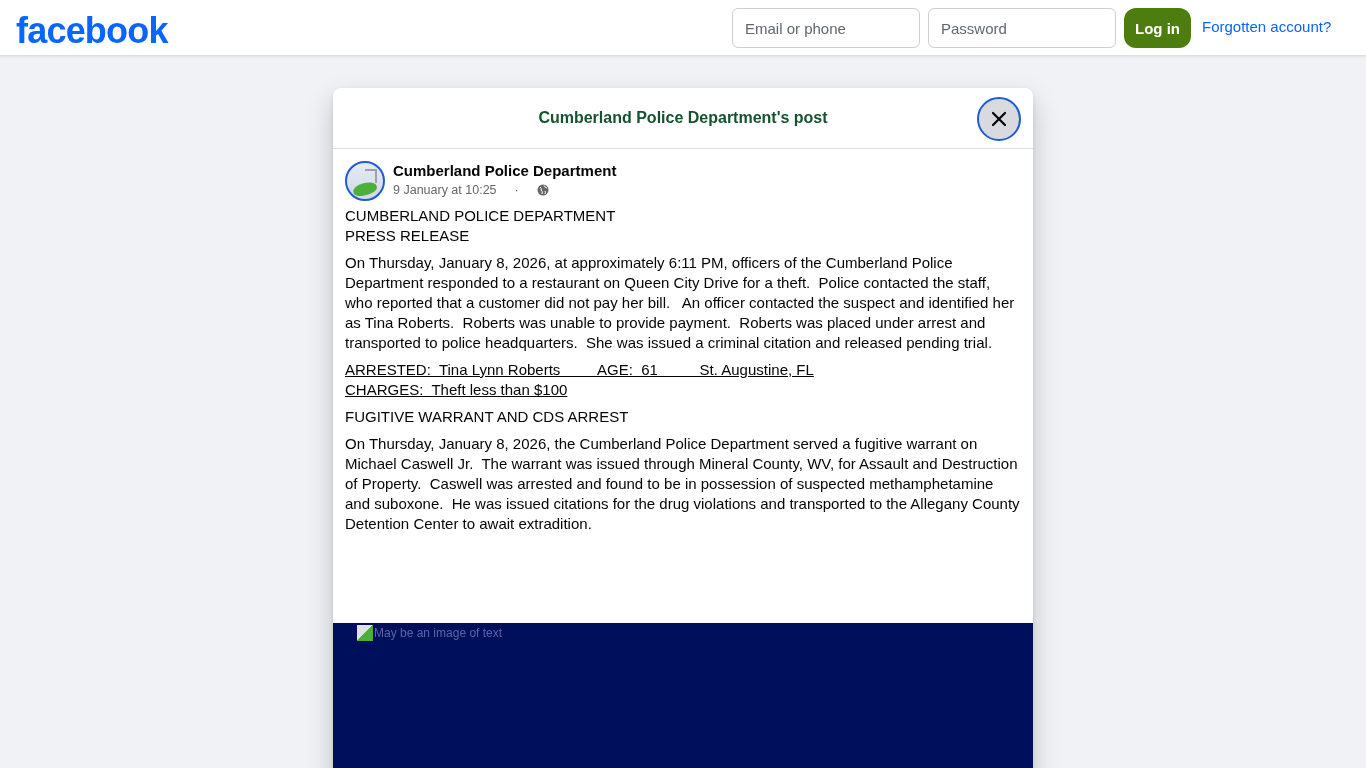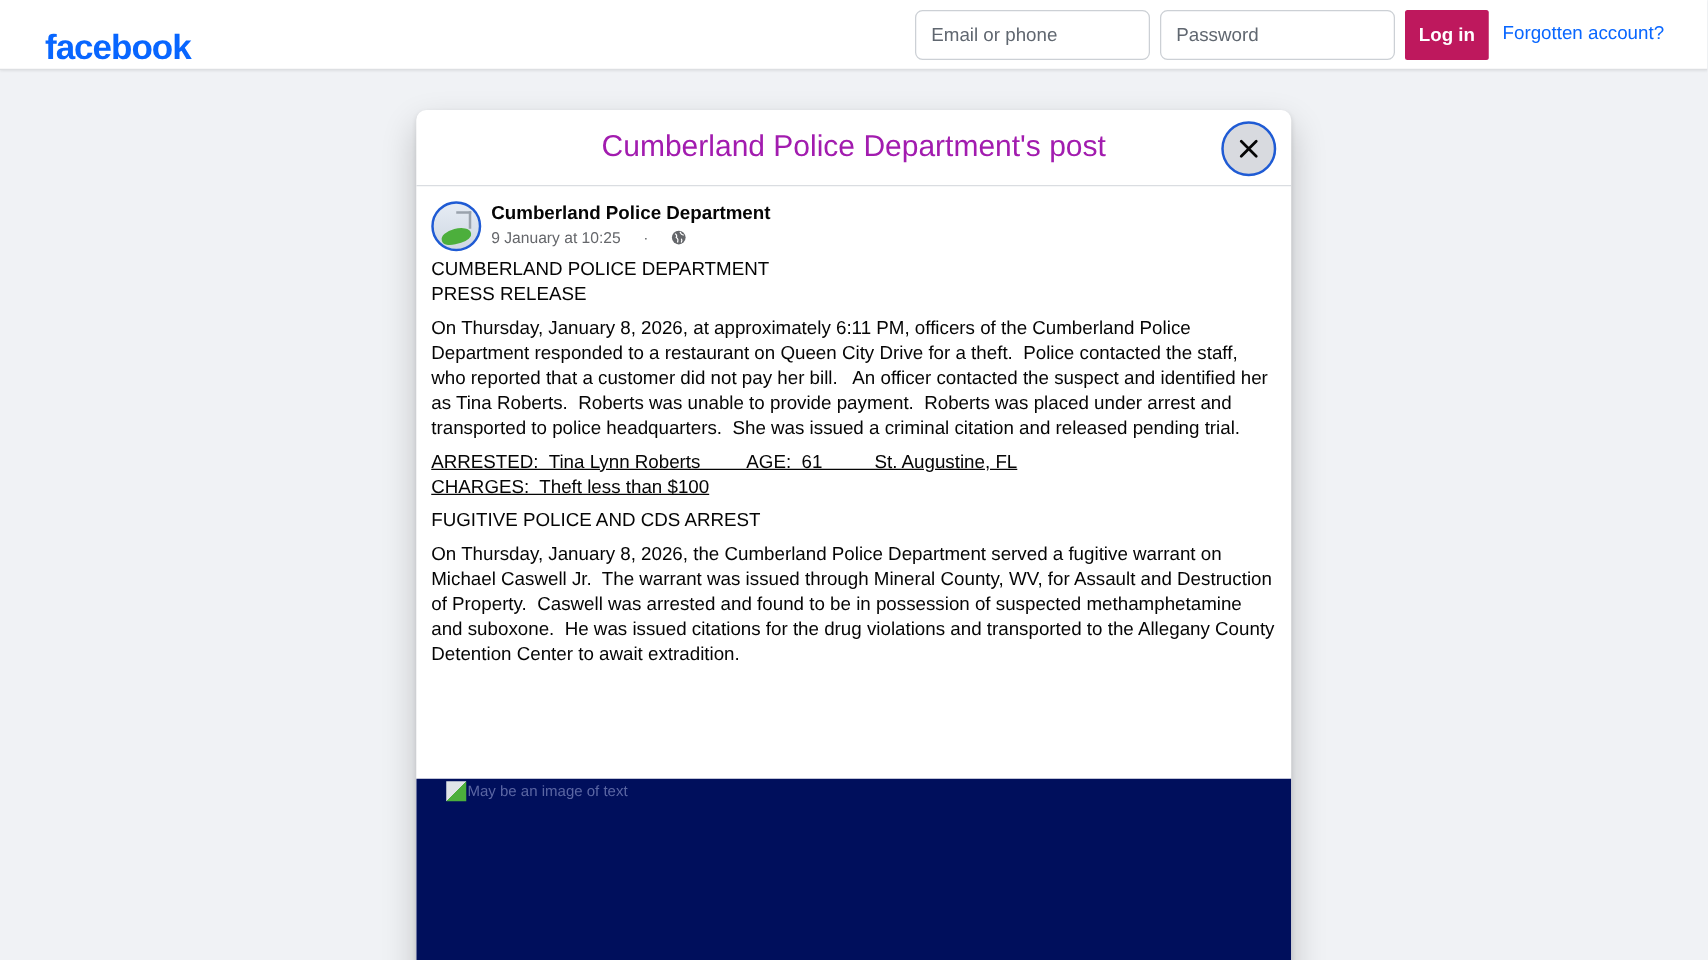--- a/index.html
+++ b/index.html
@@ -1,31 +1,31 @@
 <!DOCTYPE html>
 <html><head>
   <meta charset="utf-8">
   <style>
     * { box-sizing: border-box; margin: 0; padding: 0; }
     html, body { width: 1366px; height: 768px; overflow: hidden; }
     body { background: #f0f2f5; font-family: "Liberation Sans", "DejaVu Sans", sans-serif; color: #050505; position: relative; }
 
     .topbar { position: absolute; left: 0; top: 0; width: 1366px; height: 56px; background: #ffffff; border-bottom: 1px solid #dddfe2; box-shadow: 0 1px 2px rgba(0,0,0,0.08); }
-    .logo { position: absolute; left: 36px; top: 10px; font-size: 28px; font-weight: bold; color: #0866ff; letter-spacing: -0.8px; font-family: "Liberation Sans", sans-serif; margin-top: 12px; }
+    .logo { position: absolute; left: 16px; top: 10px; font-size: 36px; font-weight: bold; color: #0866ff; letter-spacing: -0.8px; font-family: "Liberation Sans", sans-serif; }
     .login-field { position: absolute; top: 8px; height: 40px; width: 188px; border: 1px solid #ccd0d5; border-radius: 6px; background: #fff; padding: 0 12px; font-size: 15px; color: #606770; display: flex; align-items: center; font-family: "Liberation Sans", sans-serif; }
     .login-field input { border: none; outline: none; width: 100%; font-size: 15px; font-family: Liberation Sans, sans-serif; color: #1c1e21; background: transparent; }
     .login-field input::placeholder { color: #606770; }
     .email-field { left: 732px; }
     .password-field { left: 928px; }
-    .login-btn { position: absolute; left: 1124px; top: 8px; width: 67px; height: 40px; background: #be185d; color: #fff; border: none; border-radius: 2px; font-size: 15px; font-weight: bold; font-family: "Liberation Sans", sans-serif; display: flex; align-items: center; justify-content: center; cursor: pointer; }
+    .login-btn { position: absolute; left: 1124px; top: 8px; width: 67px; height: 40px; background: #4d7c0f; color: #fff; border: none; border-radius: 12px; font-size: 15px; font-weight: bold; font-family: "Liberation Sans", sans-serif; display: flex; align-items: center; justify-content: center; cursor: pointer; }
     .forgot-link { position: absolute; left: 1202px; top: 18px; font-size: 15px; color: #0866ff; text-decoration: none; font-family: "Liberation Sans", sans-serif; }
 
     .dialog { position: absolute; left: 333px; top: 88px; width: 700px; height: 700px; background: #fff; border-radius: 8px 8px 0 0; box-shadow: 0 12px 28px rgba(0,0,0,0.2), 0 2px 4px rgba(0,0,0,0.1); overflow: hidden; }
     .dialog-header { height: 61px; border-bottom: 1px solid #dadde1; position: relative; display: flex; align-items: center; justify-content: center; }
-    .dialog-title { font-size: 24px; font-weight: normal; color: #a21caf; }
+    .dialog-title { font-size: 16px; font-weight: bold; color: #14532d; }
     .close-btn { position: absolute; right: 12px; top: 9px; width: 44px; height: 44px; border-radius: 50%; background: #d8dadf; border: 2px solid #1f5bd4; display: flex; align-items: center; justify-content: center; cursor: pointer; }
     .close-btn svg { width: 20px; height: 20px; }
 
     .post-header { position: absolute; left: 12px; top: 73px; display: flex; align-items: flex-start; }
     .avatar { width: 40px; height: 40px; border-radius: 50%; border: 2px solid #1f5bd4; background: linear-gradient(#e6ecf4, #cfd8e3); position: relative; overflow: hidden; }
     .avatar .grass { position: absolute; left: 6px; bottom: 4px; width: 24px; height: 12px; background: #4caf3c; border-radius: 50% 50% 40% 40%; transform: rotate(-15deg); }
     .avatar .doc { position: absolute; right: 6px; top: 6px; width: 12px; height: 14px; border-right: 2px solid #9aa3ad; border-top: 2px solid #9aa3ad; }
     .post-meta { margin-left: 8px; }
     .page-name { font-size: 15px; font-weight: bold; color: #050505; line-height: 20px; }
     .post-time { font-size: 12.5px; color: #65676b; line-height: 18px; display: flex; align-items: center; gap: 18px; }
@@ -85,21 +85,21 @@
   <div class="post-body">
     <p>
       <span>CUMBERLAND POLICE DEPARTMENT</span><br>
       <span>PRESS RELEASE</span>
     </p>
     <p style="white-space: pre-wrap;">On Thursday, January 8, 2026, at approximately 6:11 PM, officers of the Cumberland Police Department responded to a restaurant on Queen City Drive for a theft.  Police contacted the staff, who reported that a customer did not pay her bill.   An officer contacted the suspect and identified her as Tina Roberts.  Roberts was unable to provide payment.  Roberts was placed under arrest and transported to police headquarters.  She was issued a criminal citation and released pending trial.</p>
     <p>
       <span class="sp">ARRESTED:  Tina Lynn Roberts         AGE:  61          St. Augustine, FL</span><br>
       <span class="sp">CHARGES:  Theft less than $100</span>
     </p>
-    <p>FUGITIVE POLICE AND CDS ARREST</p>
+    <p>FUGITIVE WARRANT AND CDS ARREST</p>
     <p style="white-space: pre-wrap;">On Thursday, January 8, 2026, the Cumberland Police Department served a fugitive warrant on Michael Caswell Jr.  The warrant was issued through Mineral County, WV, for Assault and Destruction of Property.  Caswell was arrested and found to be in possession of suspected methamphetamine and suboxone.  He was issued citations for the drug violations and transported to the Allegany County Detention Center to await extradition.</p>
   </div>
 
   <div class="post-image">
     <div class="broken-img">
       <span class="bi"></span>
       <span>May be an image of text</span>
     </div>
   </div>
 </div>

